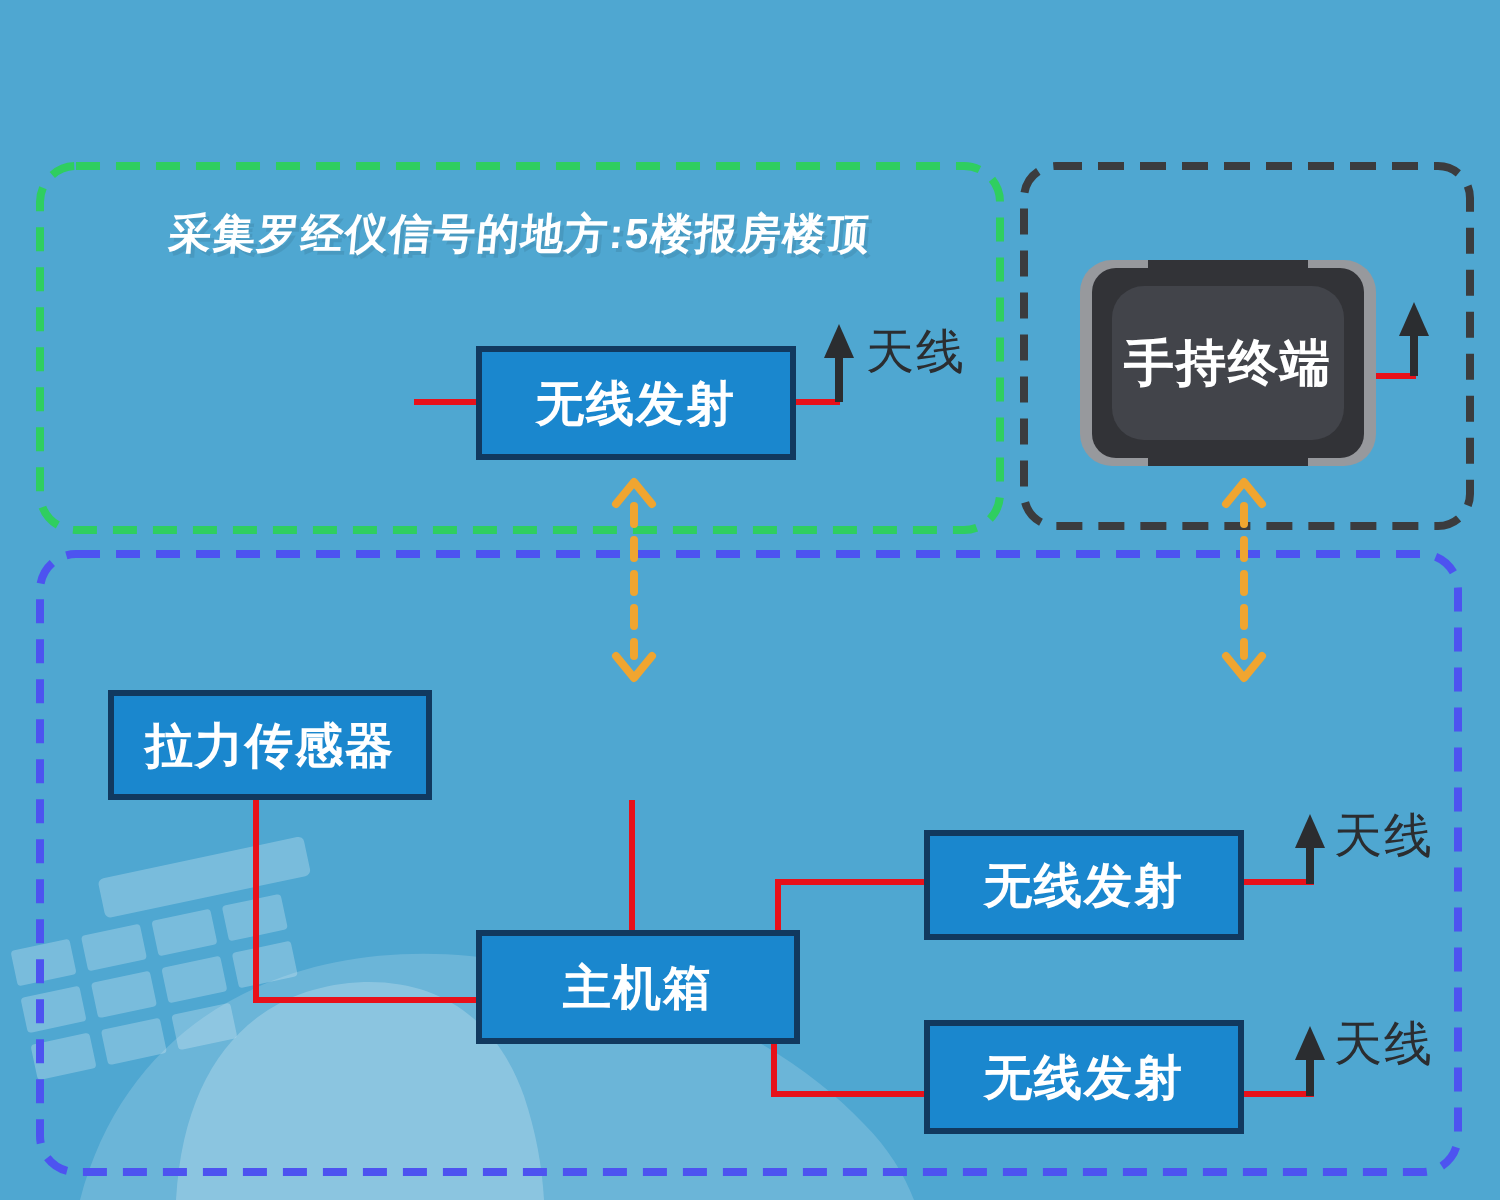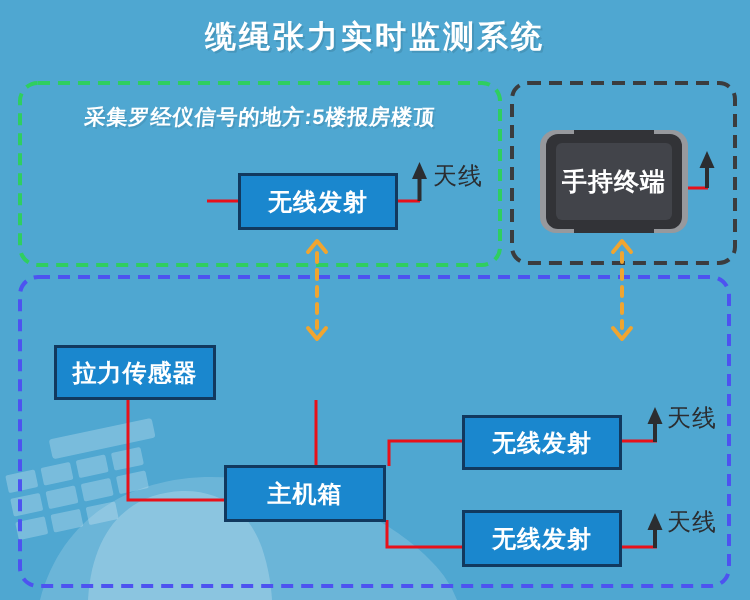--- a/index.html
+++ b/index.html
@@ -22,36 +22,36 @@
            text-shadow:2px 2px 0 rgba(0,0,0,0.08);}
   .node{position:absolute;display:flex;align-items:center;justify-content:center;
         background:var(--node-fill,#1a87ce);border:3px solid var(--node-border,#11395f);
         box-sizing:border-box;color:var(--text-light,#fff);font-size:24px;font-weight:bold;
         letter-spacing:1px;}
   .n-gyro{left:47px;top:173px;width:160px;height:57px;}
   .n-tx-top{left:238px;top:173px;width:160px;height:57px;}
   .n-sensor{left:54px;top:345px;width:162px;height:55px;}
   .n-receiver{left:236px;top:345px;width:162px;height:55px;}
   .n-tx-mid{left:462px;top:415px;width:160px;height:55px;}
-  .n-mainbox{left:224px;top:465px;width:162px;height:57px;}
+  .n-mainbox{left:238px;top:465px;width:162px;height:57px;}
   .n-tx-bottom{left:462px;top:510px;width:160px;height:57px;}
   .antenna-label{position:absolute;font-size:24px;font-weight:500;
                  color:var(--antenna-dark,#2b2d30);letter-spacing:1px;}
   .al-top{left:433px;top:160px;}
   .al-mid{left:667px;top:402px;}
   .al-bottom{left:667px;top:506px;}
   
   .device{position:absolute;left:540px;top:130px;width:148px;height:103px;}
   .device .case{position:absolute;inset:0;background:#97999d;border-radius:16px;}
   .device .bodyshell{position:absolute;left:6px;right:6px;top:4px;bottom:4px;
                      background:#323337;border-radius:12px;}
   .device .tab-top{position:absolute;left:34px;right:34px;top:0;height:6px;background:#323337;}
   .device .tab-bottom{position:absolute;left:34px;right:34px;bottom:0;height:6px;background:#323337;}
   .device .screen{position:absolute;left:16px;right:16px;top:13px;bottom:13px;
-                  background:#42444a;border-radius:6px;display:flex;align-items:center;
+                  background:#42444a;border-radius:16px;display:flex;align-items:center;
                   justify-content:center;color:var(--text-light,#fff);
                   font-size:25px;font-weight:bold;letter-spacing:1px;}
 </style>
 </head>
 <body>
 
 <div class="stage">
 
   <svg class="layer" viewBox="0 0 750 600">
 
@@ -116,21 +116,20 @@
         <polyline points="308,328 317,339 326,328"></polyline>
       </g>
       <g>
         <line x1="622" y1="253" x2="622" y2="328" stroke-dasharray="9 8"></line>
         <polyline points="613,252 622,241 631,252"></polyline>
         <polyline points="613,328 622,339 631,328"></polyline>
       </g>
     </g>
   </svg>
 
-  <h1 class="title">缆绳张力实时监测系统</h1>
 
   <div class="caption">采集罗经仪信号的地方:5楼报房楼顶</div>
 
   <div class="node n-tx-top">
     <span>无线发射</span>
   </div>
   <div class="antenna-label al-top">天线</div>
 
   <div class="device">
     <div class="case"></div>

